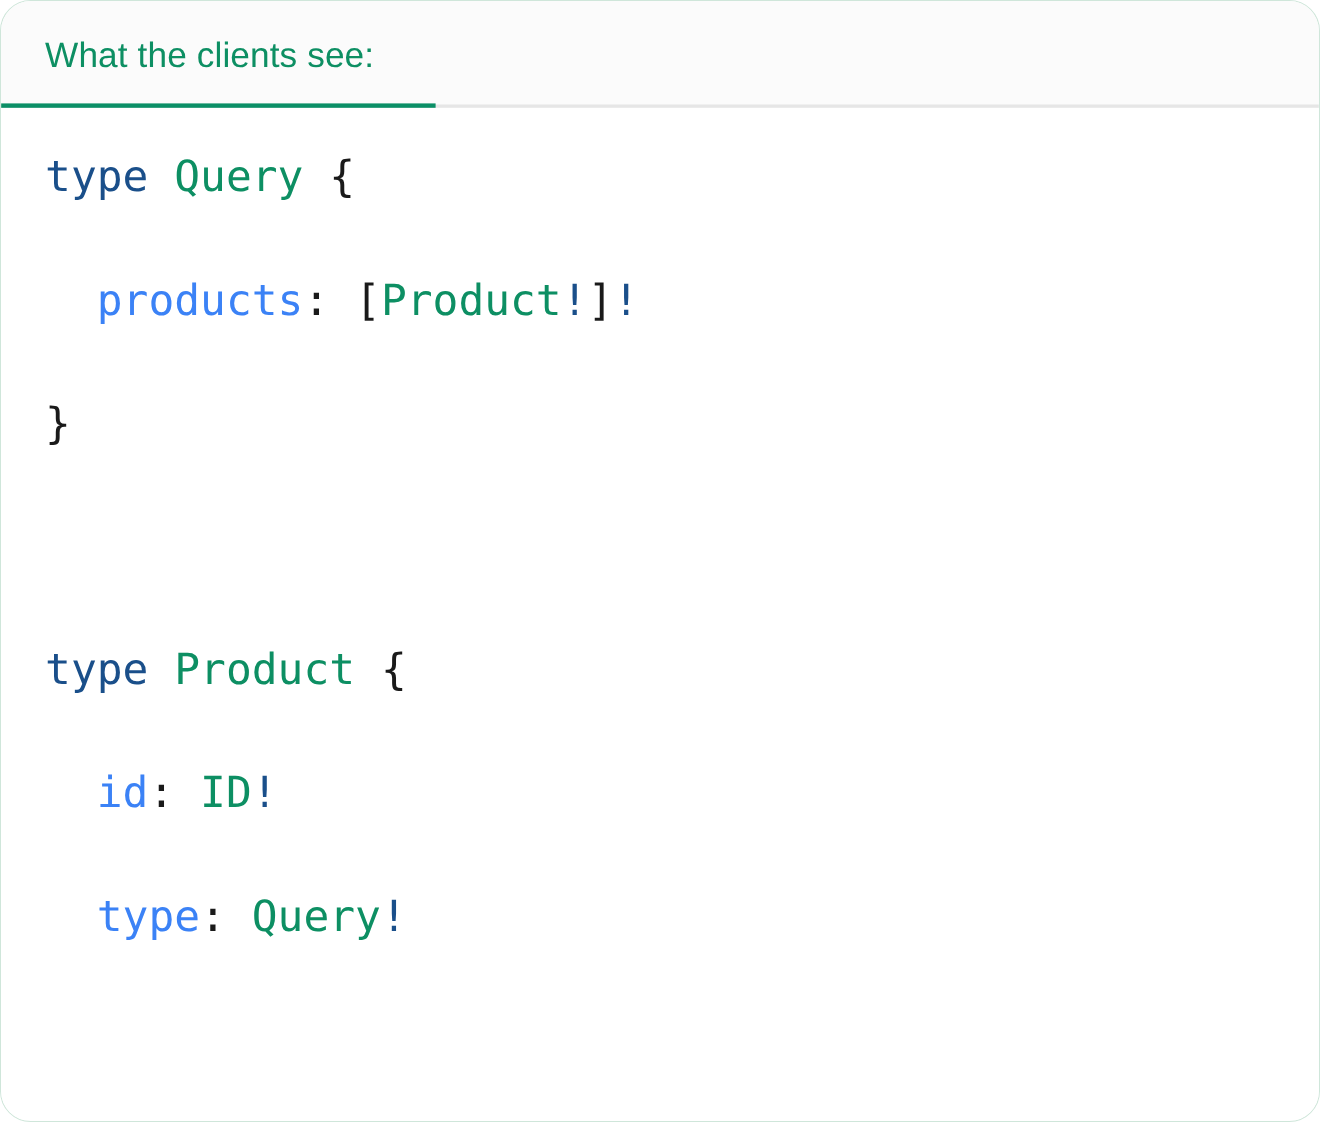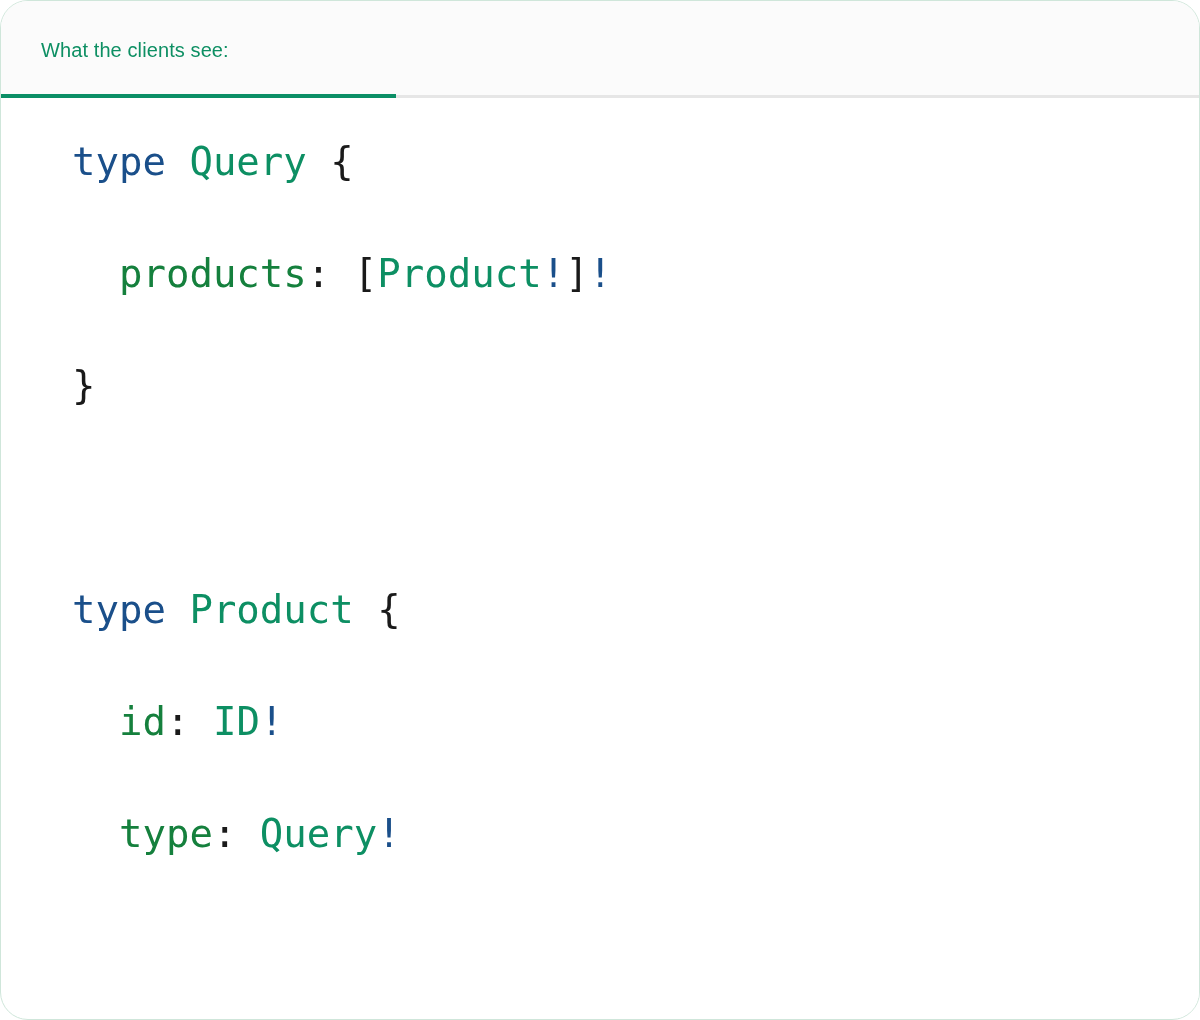--- a/index.html
+++ b/index.html
@@ -68,36 +68,35 @@
     position: absolute;
     left: 0;
     right: 0;
     bottom: 0;
     height: 4px;
     background: #0b8f66;
   }
 
   .tab-label {
     font-family: "Liberation Sans", sans-serif;
-    font-size: 20px;
+    font-size: 32px;
     line-height: 1;
     font-weight: 400;
     color: #0d8f63;
     white-space: nowrap;
     letter-spacing: 0.1px;
   }
 
   
   .code-area {
     box-sizing: border-box;
-    padding: 36px 40px 0 52px;
+    padding: 36px 40px 0 40px;
     background: #ffffff;
     height: 920px;
     overflow: hidden;
-    margin-left: 19px;
   }
 
   .code {
     margin: 0;
     font-family: "DejaVu Sans Mono", monospace;
     font-size: 39px;
     line-height: 56px;
     white-space: pre;
     color: #1a1a1a;
     letter-spacing: 0;
@@ -107,21 +106,21 @@
   .code-line {
     display: block;
     min-height: 56px;
     white-space: pre;
   }
 
   
   .tok-keyword { color: #1a4f8a; }
   .tok-type    { color: #0d8f63; }
   .tok-punct   { color: #1a1a1a; }
-  .tok-field   { color: #15803d; }
+  .tok-field   { color: #3b82f6; }
   .tok-bang    { color: #1a4f8a; }
   .tok-plain   { color: #1a1a1a; }
 </style>
 </head>
 <body>
 
 <div class="card">
 
   <div class="tabstrip">
     <div class="tab active">

